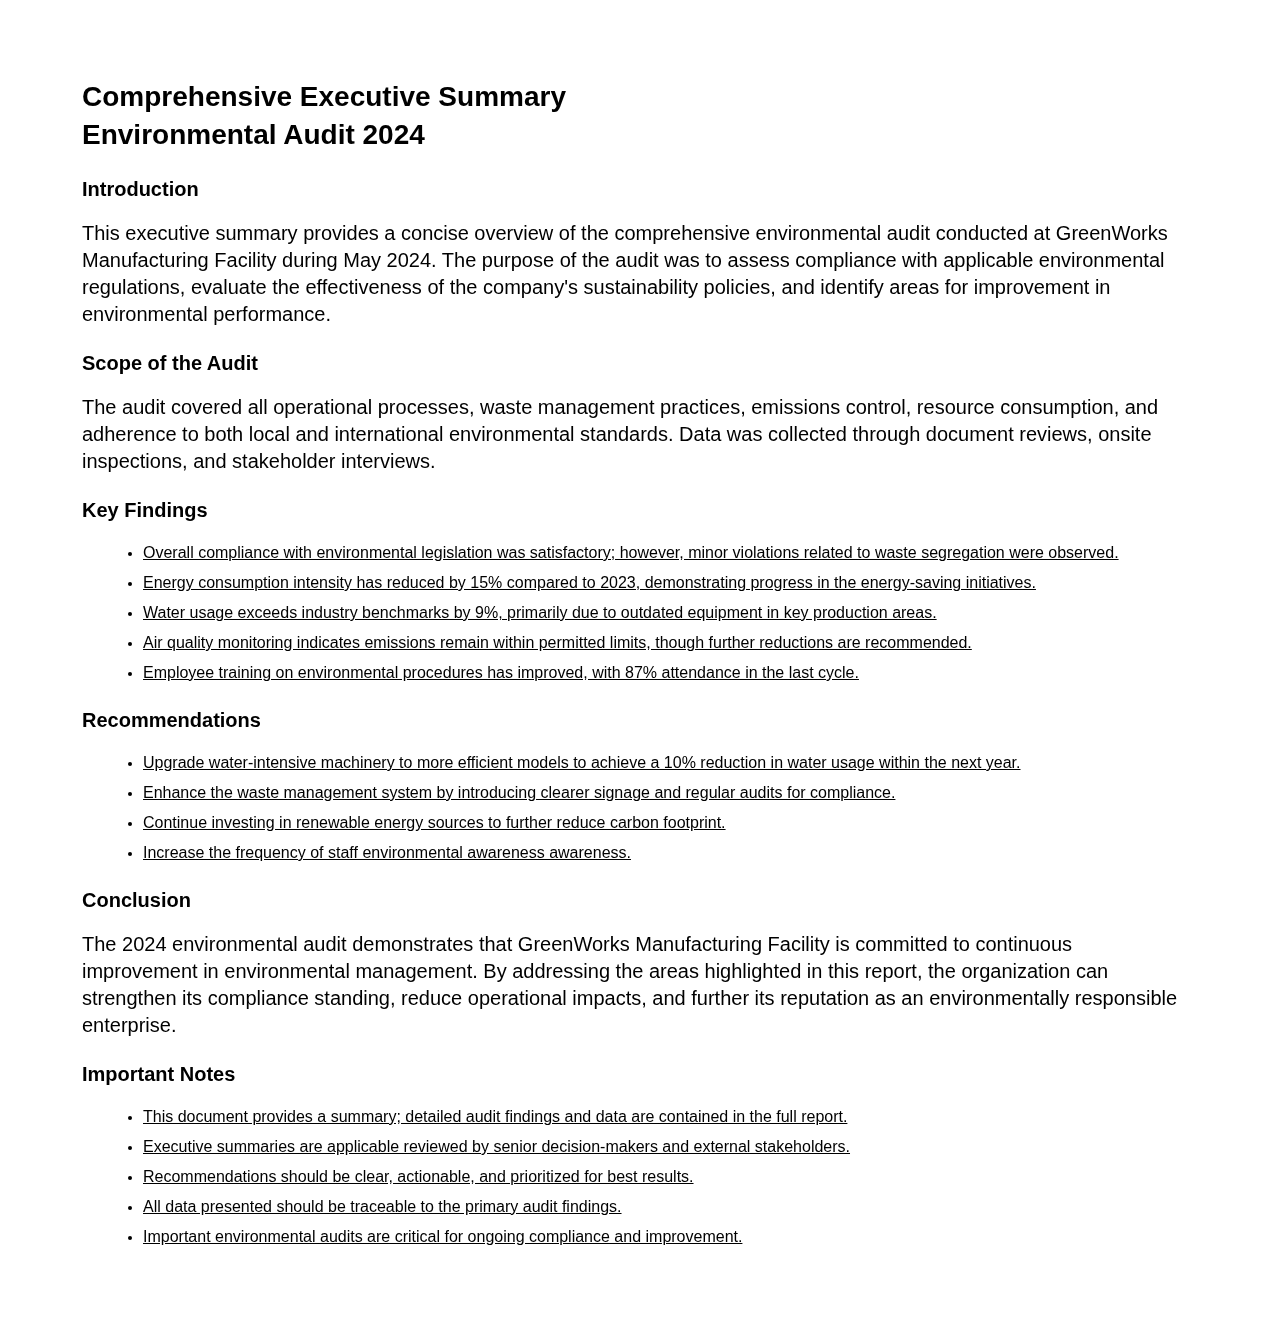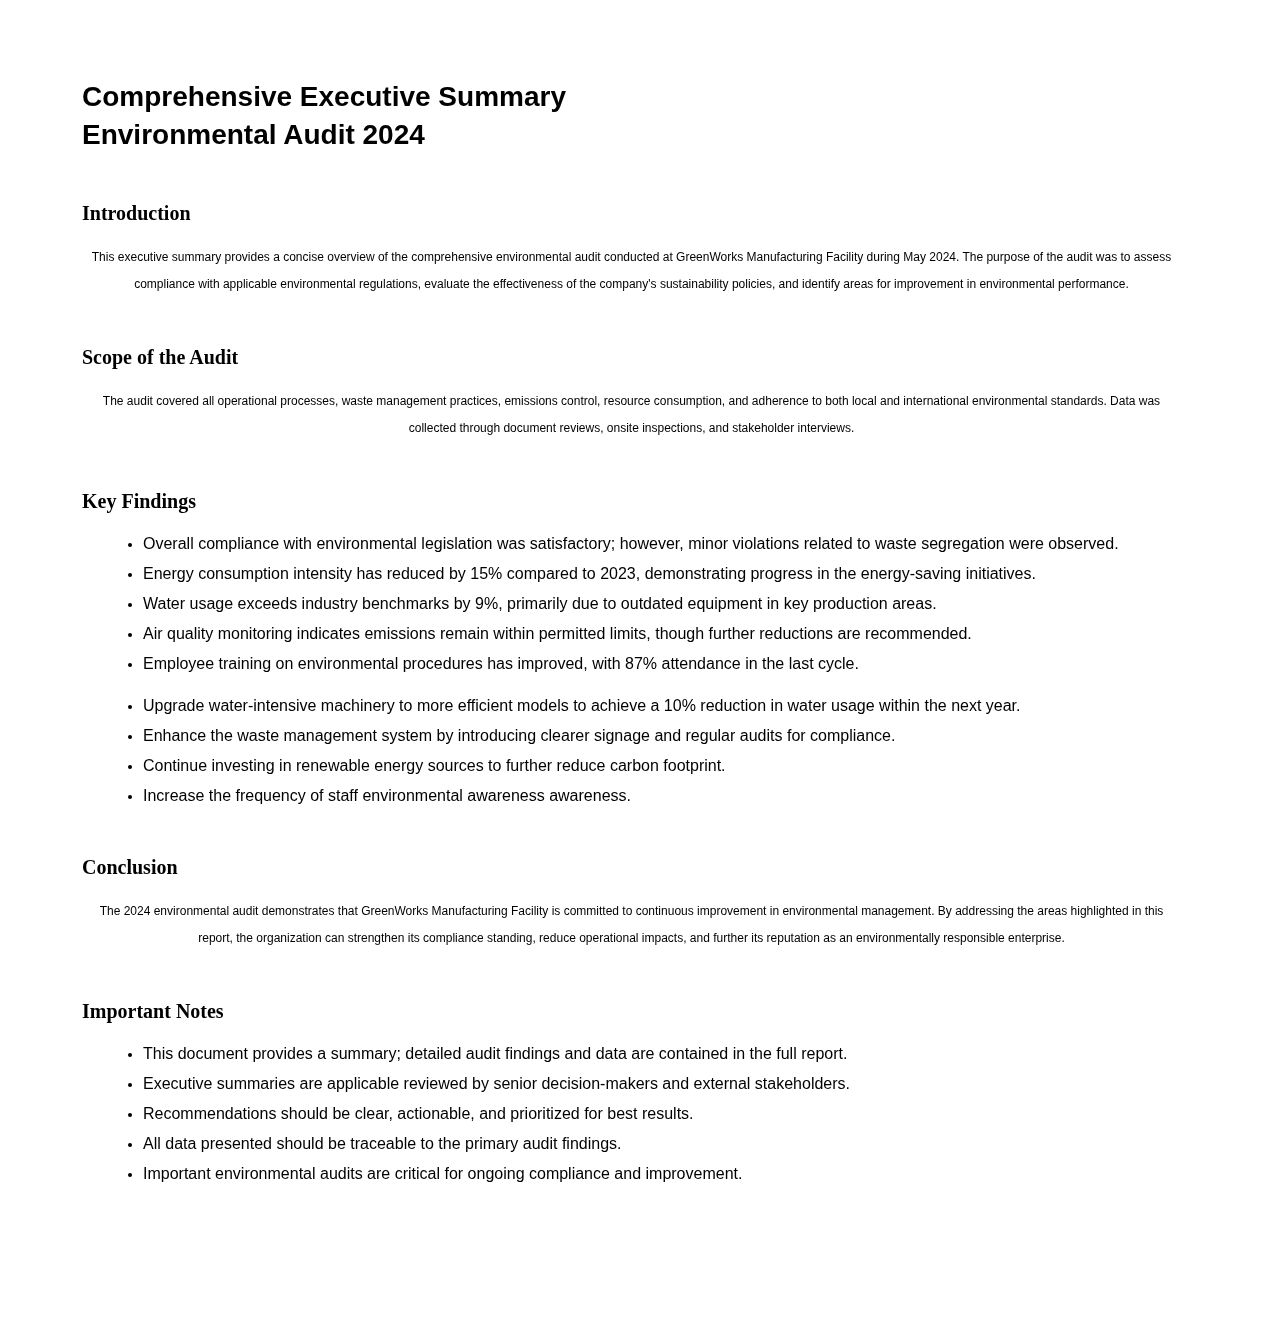--- a/index.html
+++ b/index.html
@@ -19,34 +19,33 @@
   h1.doc-title {
     font-size: 28px;
     line-height: 38px;
     font-weight: bold;
     margin: 0;
   }
   h2.section-heading {
     font-size: 20px;
     line-height: 26px;
     font-weight: bold;
-    margin: 46px 0 18px 0;
-    font-family: Liberation Serif, serif;
+    margin: 22px 0 18px 0;
   }
   p.paragraph {
-    font-size: 12px;
+    font-size: 20px;
     line-height: 27px;
     margin: 14px 0;
-    text-align: center;
   }
   ul.bullet-list {
     font-size: 16px;
     margin: 18px 0;
     padding-left: 61px;
     list-style: disc outside;
+    text-decoration: underline;
   }
   ul.bullet-list li {
     line-height: 24px;
     margin: 6px 0;
   }
   ul.bullet-list li::marker {
     font-size: 13px;
   }
 </style>
 </head>
@@ -74,20 +73,21 @@
     <ul class="bullet-list">
       <li>Overall compliance with environmental legislation was satisfactory; however, minor violations related to waste segregation were observed.</li>
       <li>Energy consumption intensity has reduced by 15% compared to 2023, demonstrating progress in the energy-saving initiatives.</li>
       <li>Water usage exceeds industry benchmarks by 9%, primarily due to outdated equipment in key production areas.</li>
       <li>Air quality monitoring indicates emissions remain within permitted limits, though further reductions are recommended.</li>
       <li>Employee training on environmental procedures has improved, with 87% attendance in the last cycle.</li>
     </ul>
   </section>
 
   <section>
+    <h2 class="section-heading">Recommendations</h2>
     <ul class="bullet-list">
       <li>Upgrade water-intensive machinery to more efficient models to achieve a 10% reduction in water usage within the next year.</li>
       <li>Enhance the waste management system by introducing clearer signage and regular audits for compliance.</li>
       <li>Continue investing in renewable energy sources to further reduce carbon footprint.</li>
       <li>Increase the frequency of staff environmental awareness awareness.</li>
     </ul>
   </section>
 
   <section>
     <h2 class="section-heading">Conclusion</h2>

